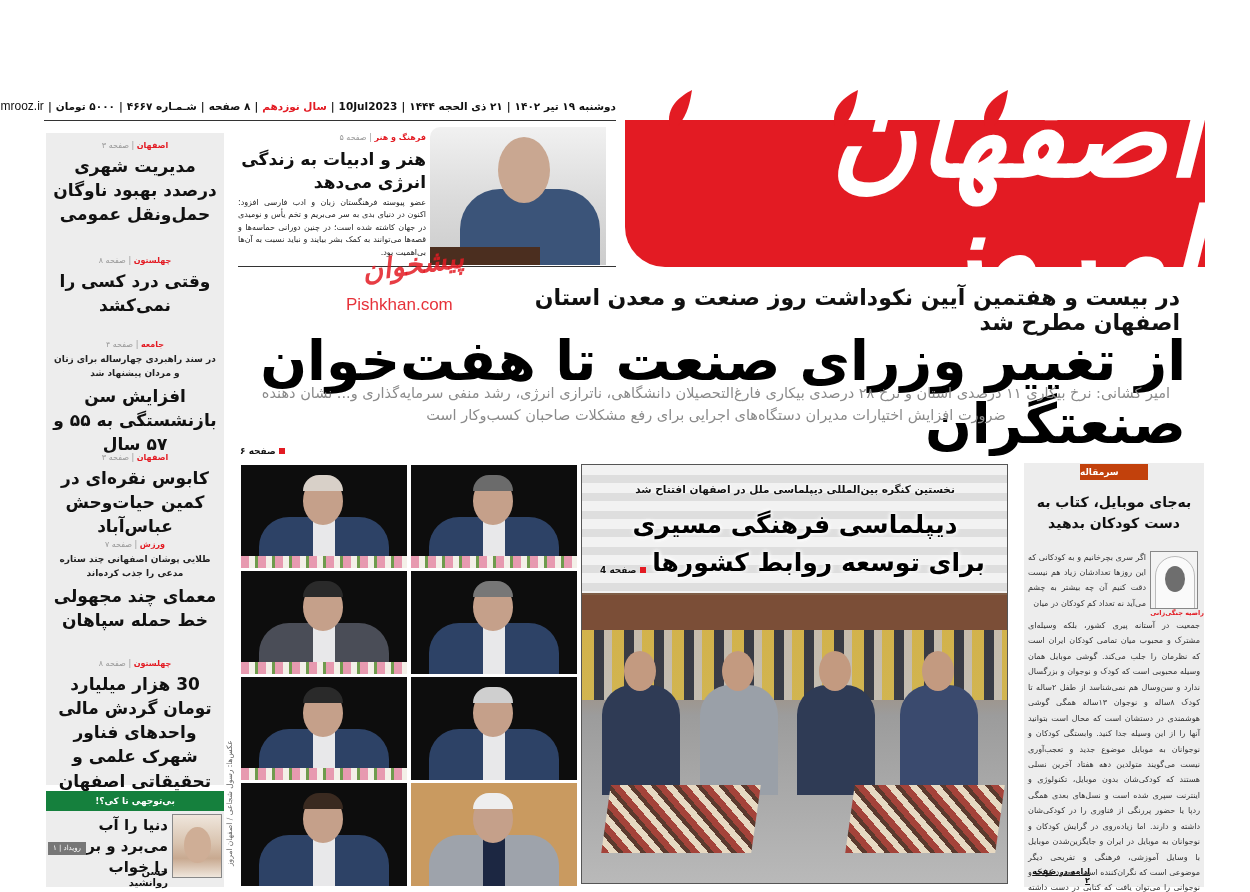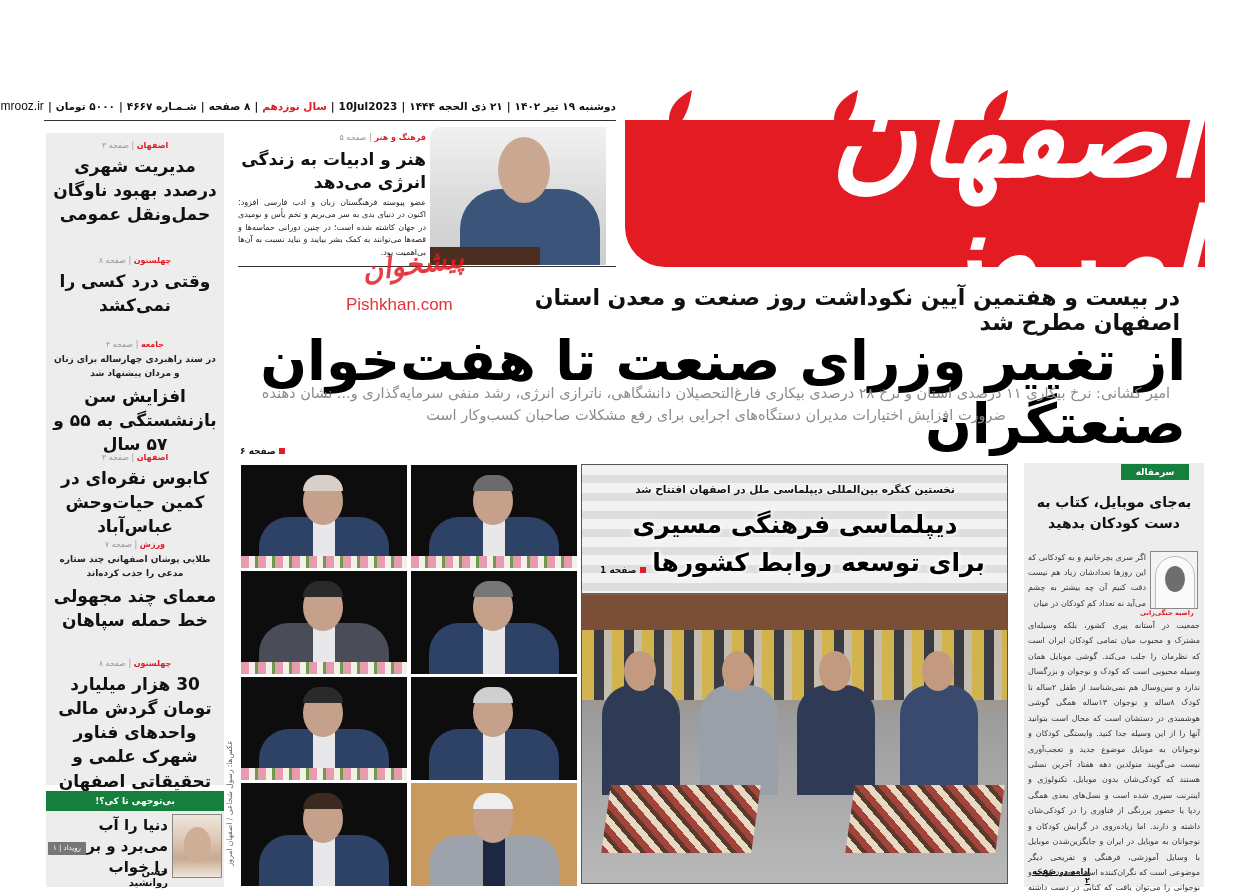--- a/index.html
+++ b/index.html
@@ -77,26 +77,26 @@
   #main-photo .vip .h { position: absolute; left: 22px; top: -34px; width: 32px; height: 40px; border-radius: 50%; background: #c39a80; }
   #main-photo .table { position: absolute; top: 320px; width: 150px; height: 68px; background: repeating-linear-gradient(45deg,#a4433a 0 6px,#e7d9c2 6px 12px,#5b3a2e 12px 16px); transform: skewX(-8deg); }
   #main-over { left: 590px; top: 483px; width: 410px; text-align: center; font-size: 10.5px; font-weight: bold; color: #111; text-shadow: 0 0 3px #fff, 0 0 3px #fff; }
   #main-head1 { left: 590px; top: 510px; width: 410px; text-align: center; font-size: 25px; font-weight: bold; color: #000; text-shadow: 0 0 4px #fff,0 0 4px #fff,0 0 6px #fff; }
   #main-head2 { left: 650px; top: 548px; width: 335px; text-align: right; font-size: 25px; font-weight: bold; color: #000; text-shadow: 0 0 4px #fff,0 0 4px #fff,0 0 6px #fff; }
   #main-page { left: 600px; top: 565px; font-size: 9px; font-weight: bold; color: #111; text-shadow: 0 0 3px #fff; }
   #main-page .sq { display: inline-block; width: 6px; height: 6px; background: #e31b23; margin-left: 3px; }
 
   
   #editorial { left: 1024px; top: 463px; width: 180px; height: 424px; background: #ededed; }
-  #ed-badge { left: 1080px; top: 464px; width: 68px; height: 16px; background: #15803d; color: #fff; font-size: 9px; font-weight: bold; text-align: center; line-height: 16px; margin-left: 41px; }
+  #ed-badge { left: 1080px; top: 464px; width: 68px; height: 16px; background: #c2410c; color: #fff; font-size: 9px; font-weight: bold; text-align: left; line-height: 16px; }
   #ed-head { left: 1026px; top: 492px; width: 176px; text-align: center; font-size: 14px; font-weight: bold; line-height: 1.5; }
   #ed-photo { left: 1150px; top: 551px; width: 48px; height: 58px; background: #f3f3f3; border: 1px solid #888; overflow: hidden; }
   #ed-photo .scarf { position: absolute; left: 4px; top: 4px; width: 40px; height: 60px; border-radius: 20px 20px 0 0; background: #fafafa; border: 1px solid #bbb; }
   #ed-photo .face { position: absolute; left: 14px; top: 14px; width: 20px; height: 26px; border-radius: 50%; background: #6e6e6e; }
-  #ed-author { left: 1140px; top: 609px; width: 64px; font-size: 6.5px; color: #e31b23; font-weight: bold; text-align: left; }
+  #ed-author { left: 1140px; top: 609px; width: 64px; font-size: 6.5px; color: #e31b23; font-weight: bold; text-align: right; }
   #ed-body-top { left: 1028px; top: 550px; width: 118px; font-size: 8px; line-height: 1.9; text-align: justify; color: #333; }
   #ed-body { left: 1028px; top: 618px; width: 172px; font-size: 8px; line-height: 1.93; text-align: justify; color: #333; }
   #ed-more { left: 1030px; top: 867px; width: 60px; font-size: 8px; font-weight: bold; text-align: right; color: #111; text-decoration: underline; }
 </style>
 </head>
 <body>
 
 <div class="abs" id="masthead"></div>
 <svg class="abs" id="masthead-drops" viewBox="0 0 575 40">
   <path d="M40 38 C 35 20, 50 8, 62 2 C 60 14, 58 26, 48 38 Z" fill="#e31b23"></path>
@@ -256,21 +256,21 @@
     </div>
   <div class="vip" style="left:318px;background:#3a4a6e">
       <div class="h"></div>
     </div>
   <div class="table" style="left:24px"></div>
   <div class="table" style="left:268px"></div>
 </div>
 <div class="abs" id="main-over">نخستین کنگره بین‌المللی دیپلماسی ملل در اصفهان افتتاح شد</div>
 <div class="abs" id="main-head1">دیپلماسی فرهنگی مسیری</div>
 <div class="abs" id="main-head2">برای توسعه روابط کشورها</div>
-<div class="abs" id="main-page"><span class="sq"></span><span>صفحه 1</span></div>
+<div class="abs" id="main-page"><span class="sq"></span><span>صفحه 4</span></div>
 
 <div class="abs" id="editorial"></div>
 <div class="abs" id="ed-badge">سرمقاله</div>
 <div class="abs" id="ed-head">به‌جای موبایل، کتاب به دست کودکان بدهید</div>
 <div class="abs" id="ed-photo">
     <div class="scarf"></div>
     <div class="face"></div>
   </div>
 <div class="abs" id="ed-author">راضیه جنگی‌زانی</div>
 <div class="abs" id="ed-body-top">اگر سری بچرخانیم و به کودکانی که این روزها تعدادشان زیاد هم نیست دقت کنیم آن چه بیشتر به چشم می‌آید نه تعداد کم کودکان در میان</div>

